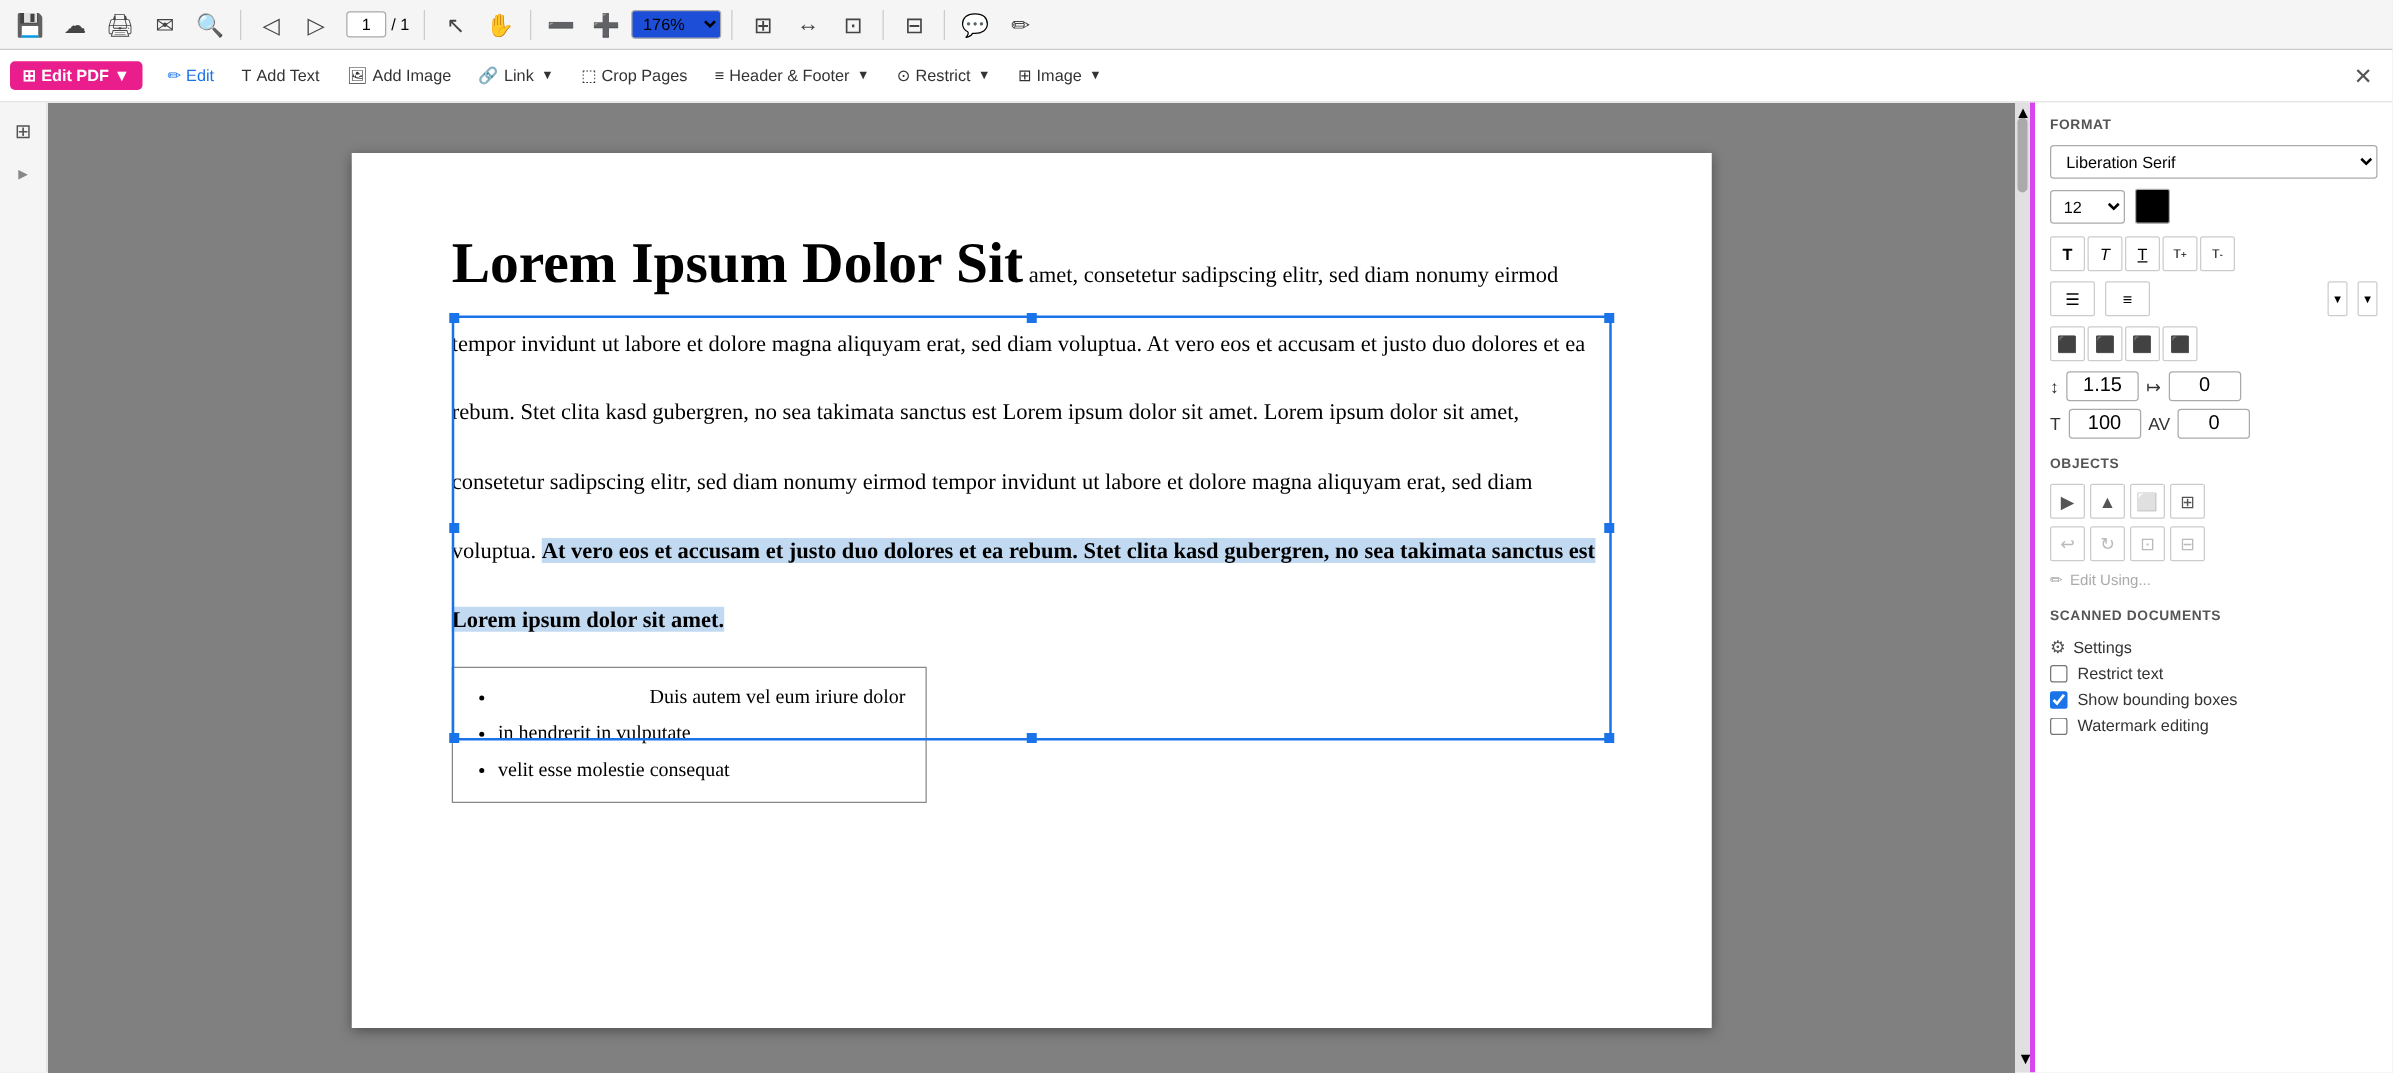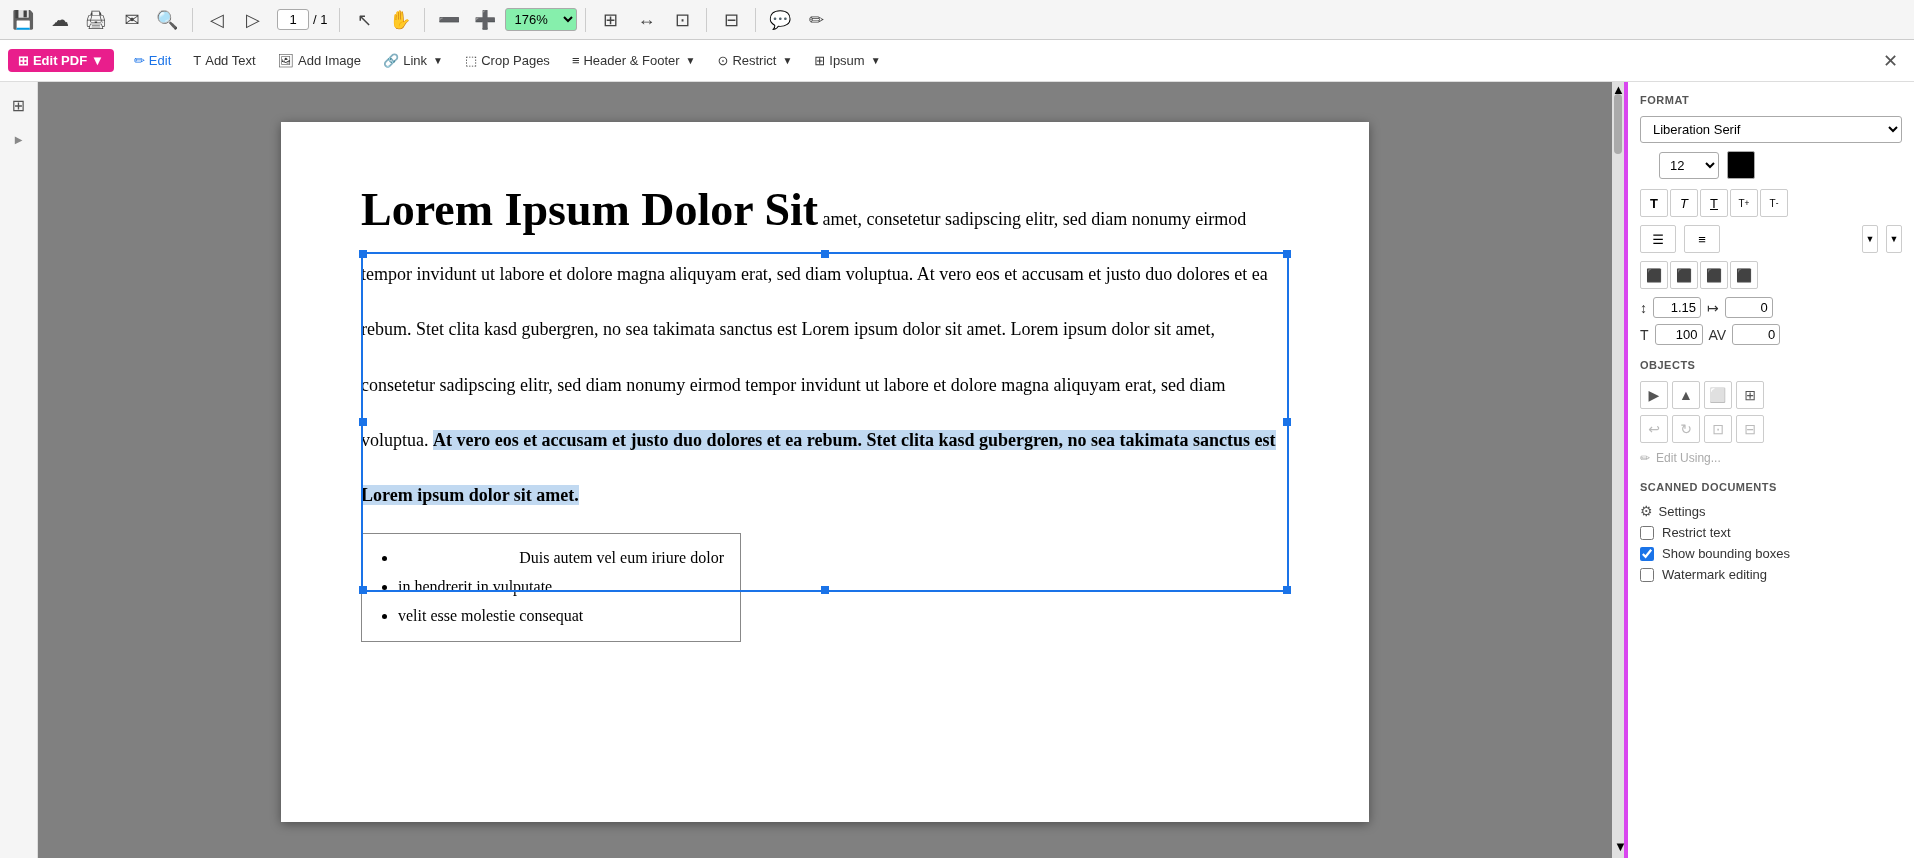--- a/index.html
+++ b/index.html
@@ -20,21 +20,21 @@
     .page-nav {
       display: flex; align-items: center; gap: 4px; margin: 0 4px;
       font-size: 13px;
     }
     .page-nav input {
       width: 32px; text-align: center; border: 1px solid #aaa;
       border-radius: 3px; padding: 2px 4px; font-size: 13px;
     }
     .zoom-select {
       width: 72px; border: 1px solid #aaa; border-radius: 3px;
-      padding: 2px 4px; font-size: 13px; background: #86efac;
+      padding: 2px 4px; font-size: 13px; background: #1d4ed8;
     }
 
     
     .edit-toolbar {
       display: flex; align-items: center; height: 42px;
       background: white; border-bottom: 1px solid #ddd;
       padding: 0 8px; gap: 2px;
     }
     .edit-pdf-btn {
       display: flex; align-items: center; gap: 4px;
@@ -108,21 +108,21 @@
 
     
     .font-select {
       width: 100%; border: 1px solid #aaa; border-radius: 3px;
       padding: 4px 8px; font-size: 13px; background: white;
       margin-bottom: 8px;
     }
 
     
     .font-row {
-      display: flex; align-items: center; gap: 8px; margin-bottom: 10px; margin-left: 19px;
+      display: flex; align-items: center; gap: 8px; margin-bottom: 10px;
     }
     .font-size-select {
       width: 60px; border: 1px solid #aaa; border-radius: 3px;
       padding: 4px 6px; font-size: 13px; background: white;
     }
     .color-swatch {
       width: 28px; height: 28px; background: #000;
       border: 1px solid #aaa; cursor: pointer; border-radius: 2px;
     }
 
@@ -140,22 +140,22 @@
     .list-btns { display: flex; gap: 2px; margin-bottom: 8px; }
 
     .align-btns { display: flex; gap: 2px; margin-bottom: 8px; }
 
     
     .spacing-row {
       display: flex; align-items: center; gap: 6px;
       margin-bottom: 6px; font-size: 12px; color: #333;
     }
     .spacing-input {
-      width: 48px; border: 1px solid #aaa; border-radius: 3px;
-      padding: 2px 4px; font-size: 13px; text-align: right;
+      width: 58px; border: 1px solid #aaa; border-radius: 3px;
+      padding: 2px 4px; font-size: 16px; text-align: center;
     }
 
     
     .objects-row {
       display: flex; gap: 4px; margin-bottom: 6px; flex-wrap: wrap;
     }
     .obj-btn {
       width: 28px; height: 28px; border: 1px solid #ccc;
       background: white; cursor: pointer; display: flex;
       align-items: center; justify-content: center;
@@ -253,21 +253,21 @@
     <span>Header &amp; Footer</span>
     <span class="dropdown-arrow">▼</span>
   </button>
   <button class="edit-toolbar-btn">
     <span>⊙</span>
     <span>Restrict</span>
     <span class="dropdown-arrow">▼</span>
   </button>
   <button class="edit-toolbar-btn">
     <span>⊞</span>
-    <span>Ipsum</span>
+    <span>Image</span>
     <span class="dropdown-arrow">▼</span>
   </button>
   <button class="close-btn">✕</button>
 </div>
 
 <div class="main-layout">
 
   <div class="left-panel">
     <button class="left-panel-btn">⊞</button>
     <button class="left-panel-btn" style="font-size:10px; color:#888">▶</button>

